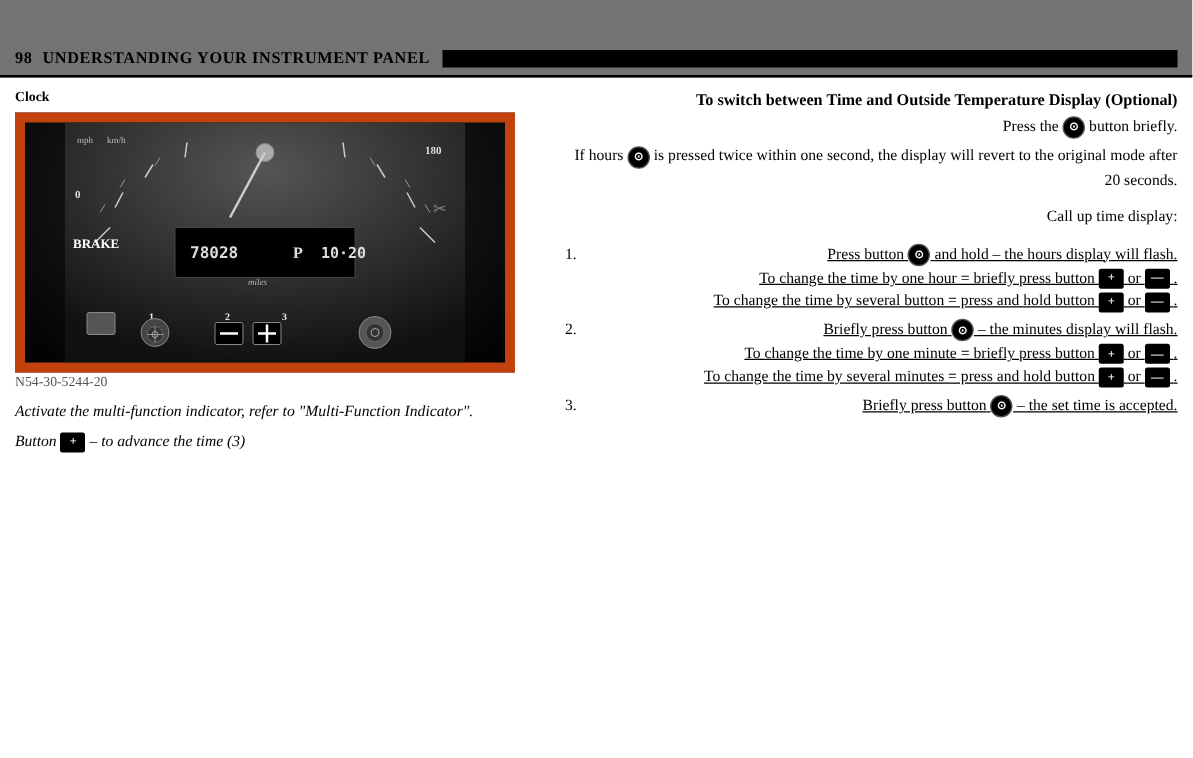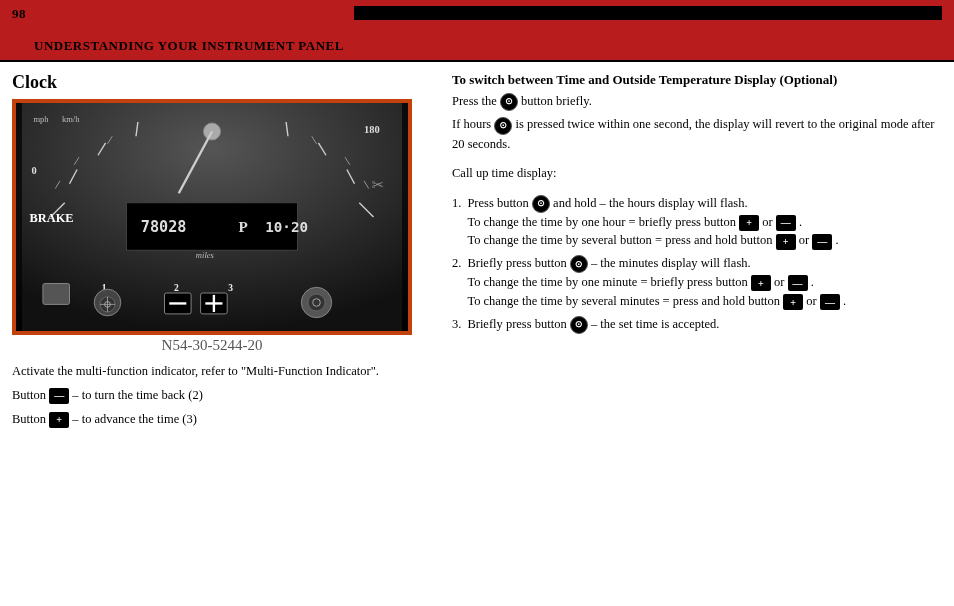--- a/index.html
+++ b/index.html
@@ -9,24 +9,24 @@
       background: #fff;
       font-family: serif;
       font-size: 13px;
       color: #000;
       overflow: hidden;
     }
 
     
     .header {
       display: flex;
-      align-items: flex-start;
+      align-items: flex-end;
       padding: 6px 12px;
       border-bottom: 2px solid #000;
-      background: #b91c1c;
+      background: #737373;
     }
     .header-text {
       font-weight: bold;
       font-size: 13px;
       letter-spacing: 0.5px;
     }
     .header-bar {
       flex: 1;
       height: 14px;
       background: #000;
@@ -41,59 +41,60 @@
     }
 
     
     .left-col {
       width: 420px;
       flex-shrink: 0;
     }
 
     .section-title {
       font-weight: bold;
-      font-size: 18px;
+      font-size: 11px;
       margin-bottom: 6px;
     }
 
     
     .panel-image {
       width: 400px;
-      height: 236px;
+      height: 208px;
       background: #222;
       position: relative;
-      border: 4px solid #c2410c;
+      border: 8px solid #c2410c;
       overflow: hidden;
     }
 
     
     .speedometer-bg {
       position: absolute;
       top: 0; left: 0; right: 0; bottom: 0;
       background: radial-gradient(ellipse at 50% 30%, #444 0%, #111 60%, #000 100%);
     }
 
     
     .image-caption {
-      font-size: 15px;
-      text-align: center;
+      font-size: 11px;
+      text-align: left;
       color: #555;
       margin-top: 2px;
       width: 400px;
     }
 
     
     .left-text {
       margin-top: 8px;
       font-size: 12.5px;
       line-height: 1.5;
     }
 
     .left-text p {
       margin-bottom: 5px;
+      font-style: italic;
     }
 
     
     .inline-btn {
       display: inline-flex;
       align-items: center;
       justify-content: center;
       background: #000;
       color: #fff;
       font-size: 10px;
@@ -116,20 +117,21 @@
       width: 18px;
       height: 18px;
       vertical-align: middle;
       border-radius: 50%;
       border: 1px solid #555;
     }
 
     
     .right-col {
       flex: 1;
+      text-align: right;
     }
 
     .section-heading {
       font-weight: bold;
       font-size: 13px;
       margin-bottom: 4px;
     }
 
     .right-text {
       font-size: 12.5px;
@@ -154,20 +156,21 @@
       line-height: 1.5;
     }
 
     .list-num {
       flex-shrink: 0;
       font-weight: normal;
     }
 
     .list-content {
       flex: 1;
+      text-decoration: underline;
     }
   </style>
 </head>
 <body>
 
 <div class="header">
   <span class="header-text">98</span>
   <span class="header-text" style="margin-left:8px;margin-top:32px;">UNDERSTANDING YOUR INSTRUMENT PANEL</span>
   <div class="header-bar"></div>
 </div>
@@ -263,23 +266,20 @@
         <circle cx="310" cy="210" r="9" fill="#333" stroke="#666"></circle>
         <circle cx="310" cy="210" r="4" fill="none" stroke="#aaa" stroke-width="1"></circle>
       </svg>
     </div>
 
     <div class="image-caption">N54-30-5244-20</div>
 
     <div class="left-text">
       <p>
         <span>Activate the multi-function indicator, refer to "Multi-Function Indicator".</span>
-      </p>
-      <p>
-        Button <span class="inline-btn">—</span> – to turn the time back (2)
       </p>
       <p>
         Button <span class="inline-btn">+</span> – to advance the time (3)
       </p>
     </div>
   </div>
 
   <div class="right-col">
 
     <div>

